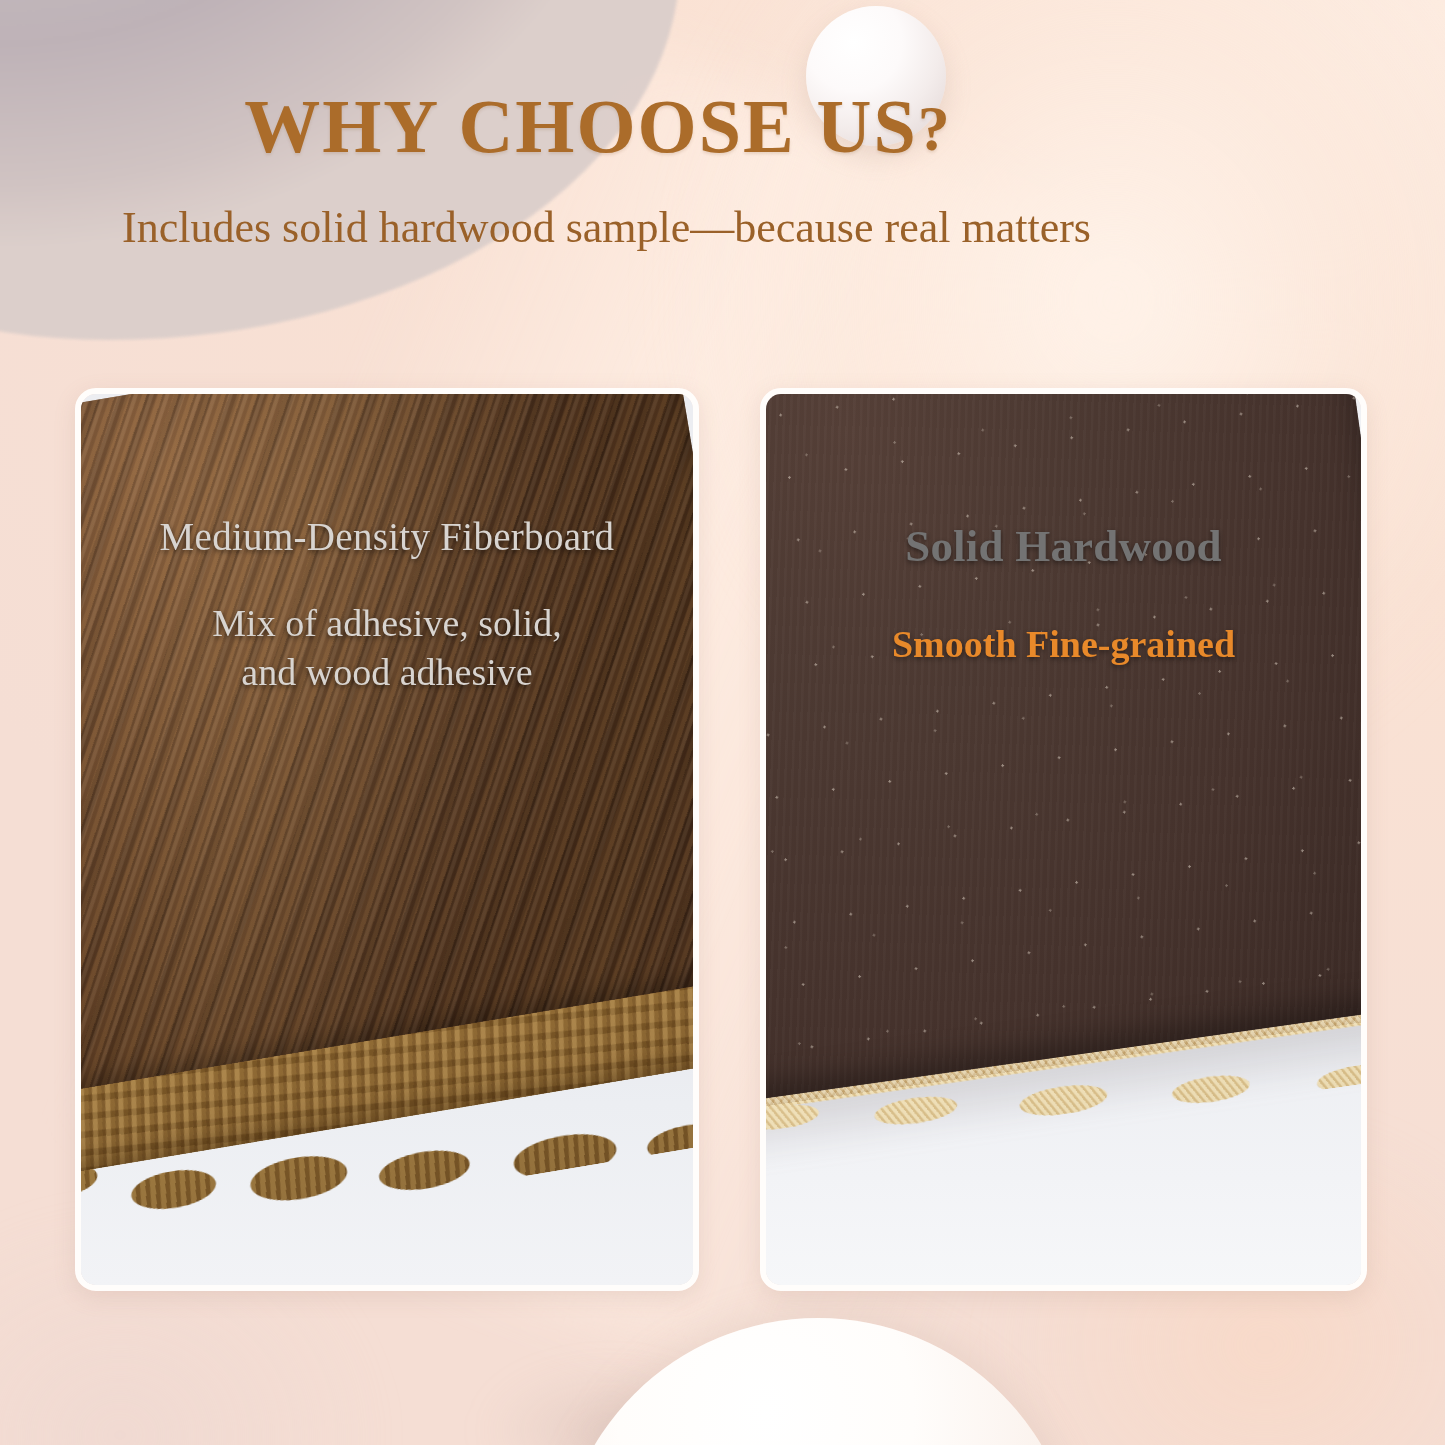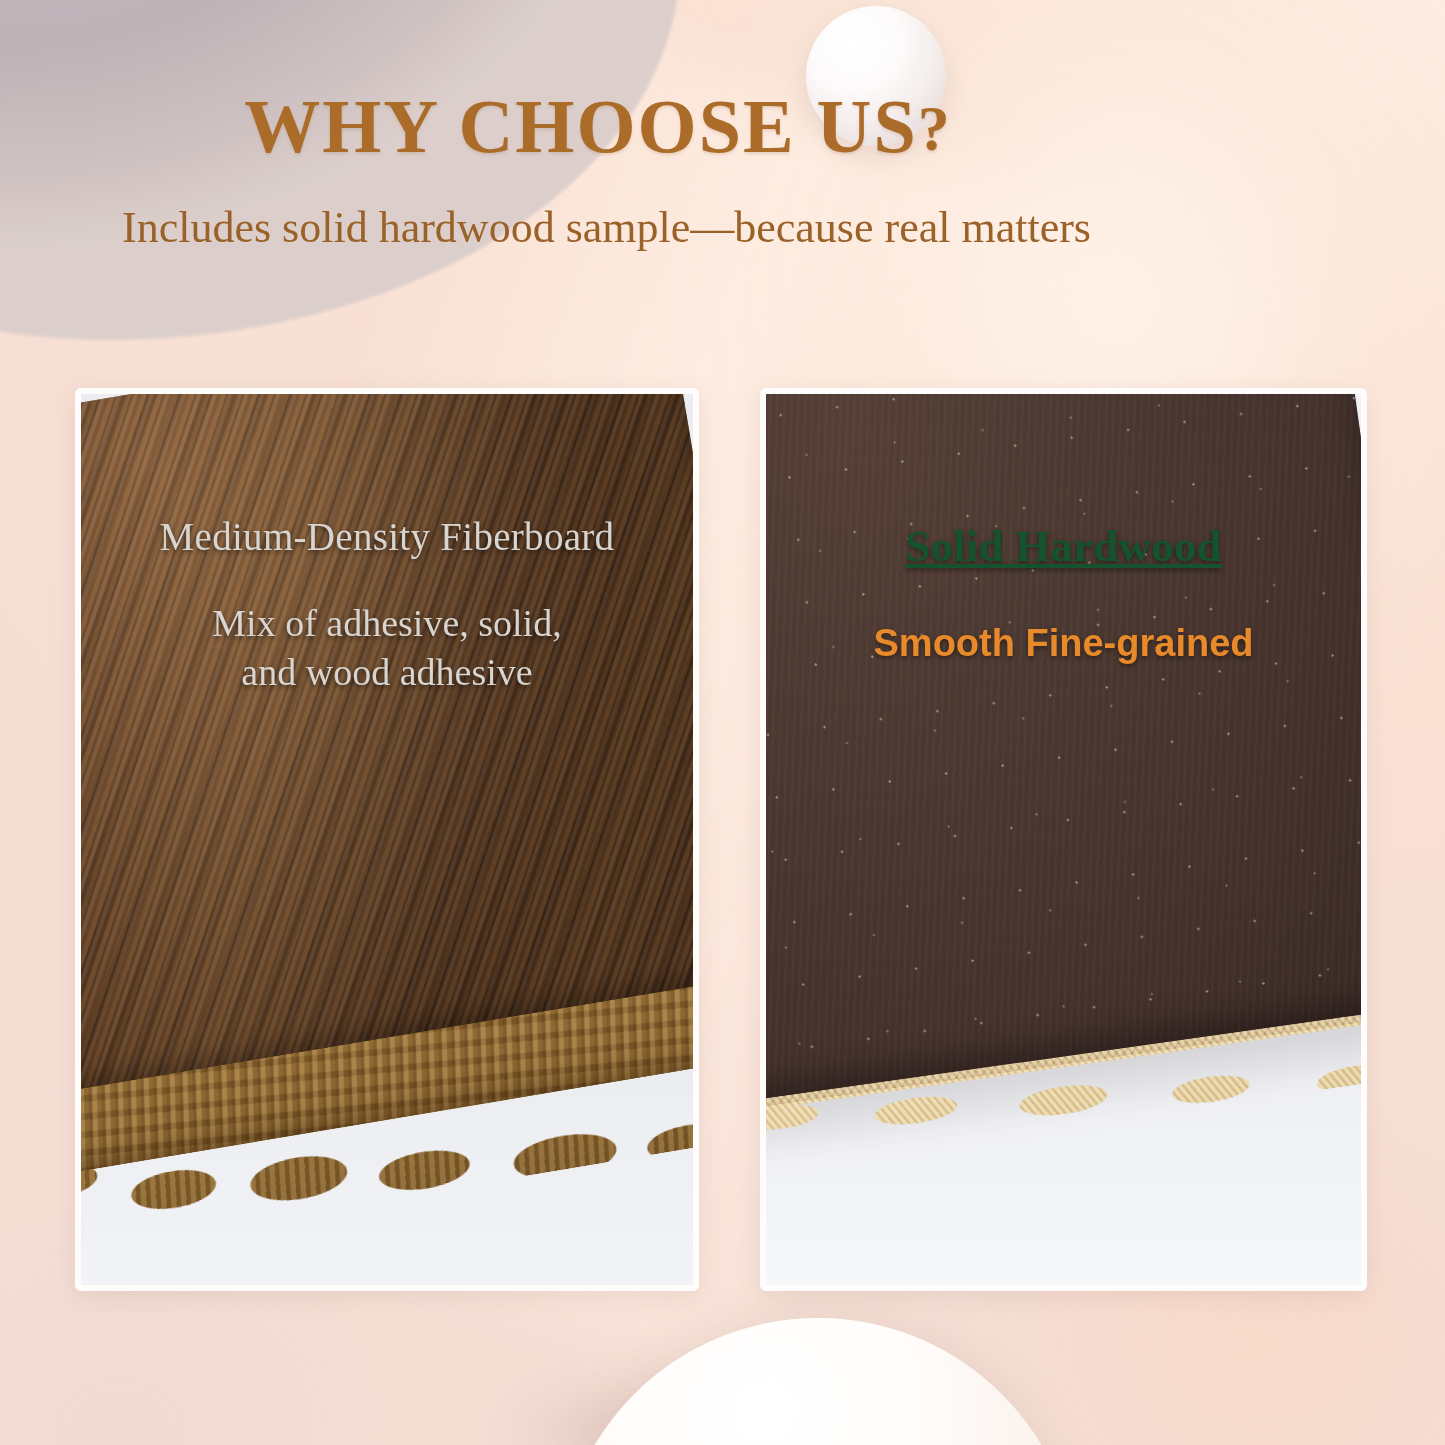--- a/index.html
+++ b/index.html
@@ -95,21 +95,21 @@
     font-size:44px;
     color:#9a6129;
     line-height:1.1;
     position:relative;z-index:5;padding-left:17px;
   }
 
   
   .panels{position:absolute;left:0;top:388px;width:1445px;height:905px;}
   .panel{
     position:absolute;top:0;height:903px;
-    border-radius:6px;
+    border-radius:21px;
     border:6px solid #fffdfb;
     box-sizing:border-box;
     overflow:hidden;
     box-shadow:0 6px 22px rgba(160,125,110,.16);
   }
   .panel-left{left:75px;width:624px;}
   .panel-right{left:760px;width:607px;}
 
   
   .photo-mdf{position:absolute;inset:0;background:#ecedf1;}
@@ -267,30 +267,29 @@
   }
   .cap-left-2{
     top:205px;
     font-size:38px;font-weight:400;color:#d8d4d0;
     font-family:"Liberation Serif", serif;
     line-height:1.28;
     text-shadow:0 2px 5px rgba(0,0,0,.55);
   }
   .cap-right-1{
     top:126px;
-    font-size:45px;font-weight:700;color:#14532d;
+    font-size:45px;font-weight:700;color:#737373;
     font-family:"Liberation Serif", serif;
     letter-spacing:.2px;
     text-shadow:0 2px 5px rgba(0,0,0,.45);
-    text-decoration:underline;
   }
   .cap-right-2{
     top:228px;
     font-size:38px;font-weight:700;color:#e8892a;
-    font-family:Liberation Sans, sans-serif;
+    font-family:Liberation Serif, serif;
     text-shadow:0 2px 5px rgba(0,0,0,.45);
   }
 </style>
 </head>
 <body>
 
 <div class="stage">
 
   <div class="bg-base"></div>
   <div class="wash-bl"></div>

